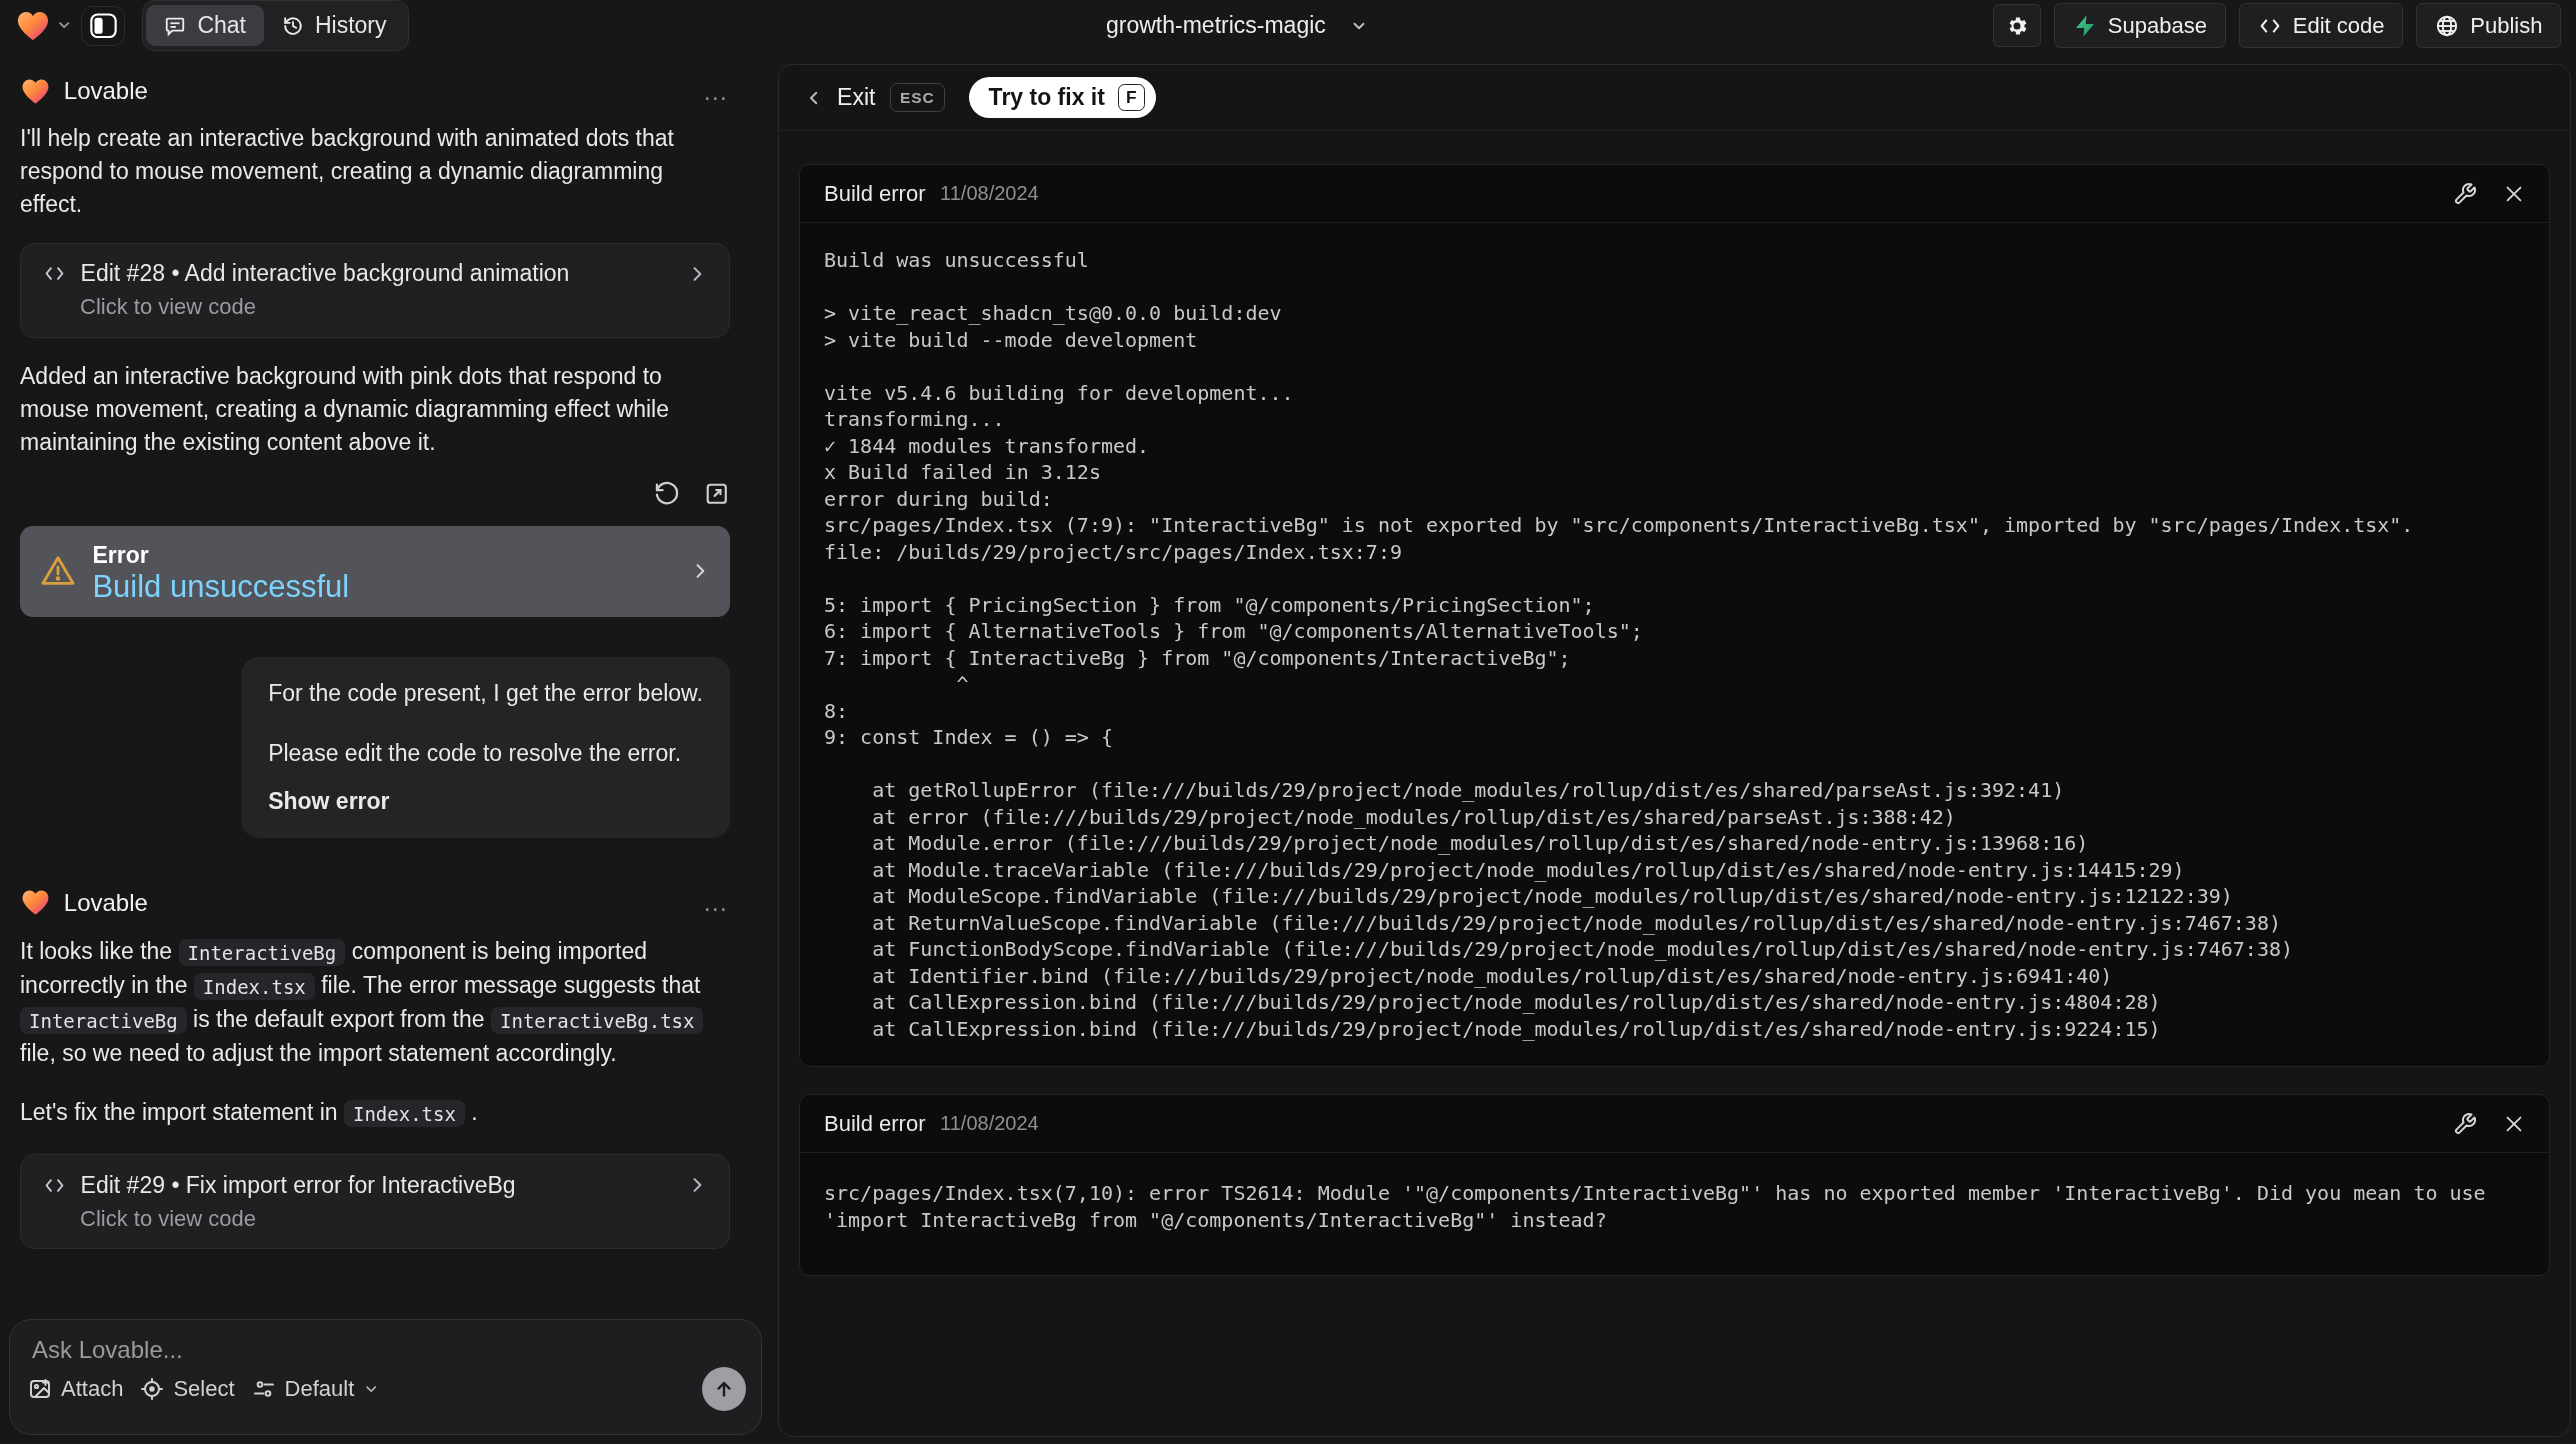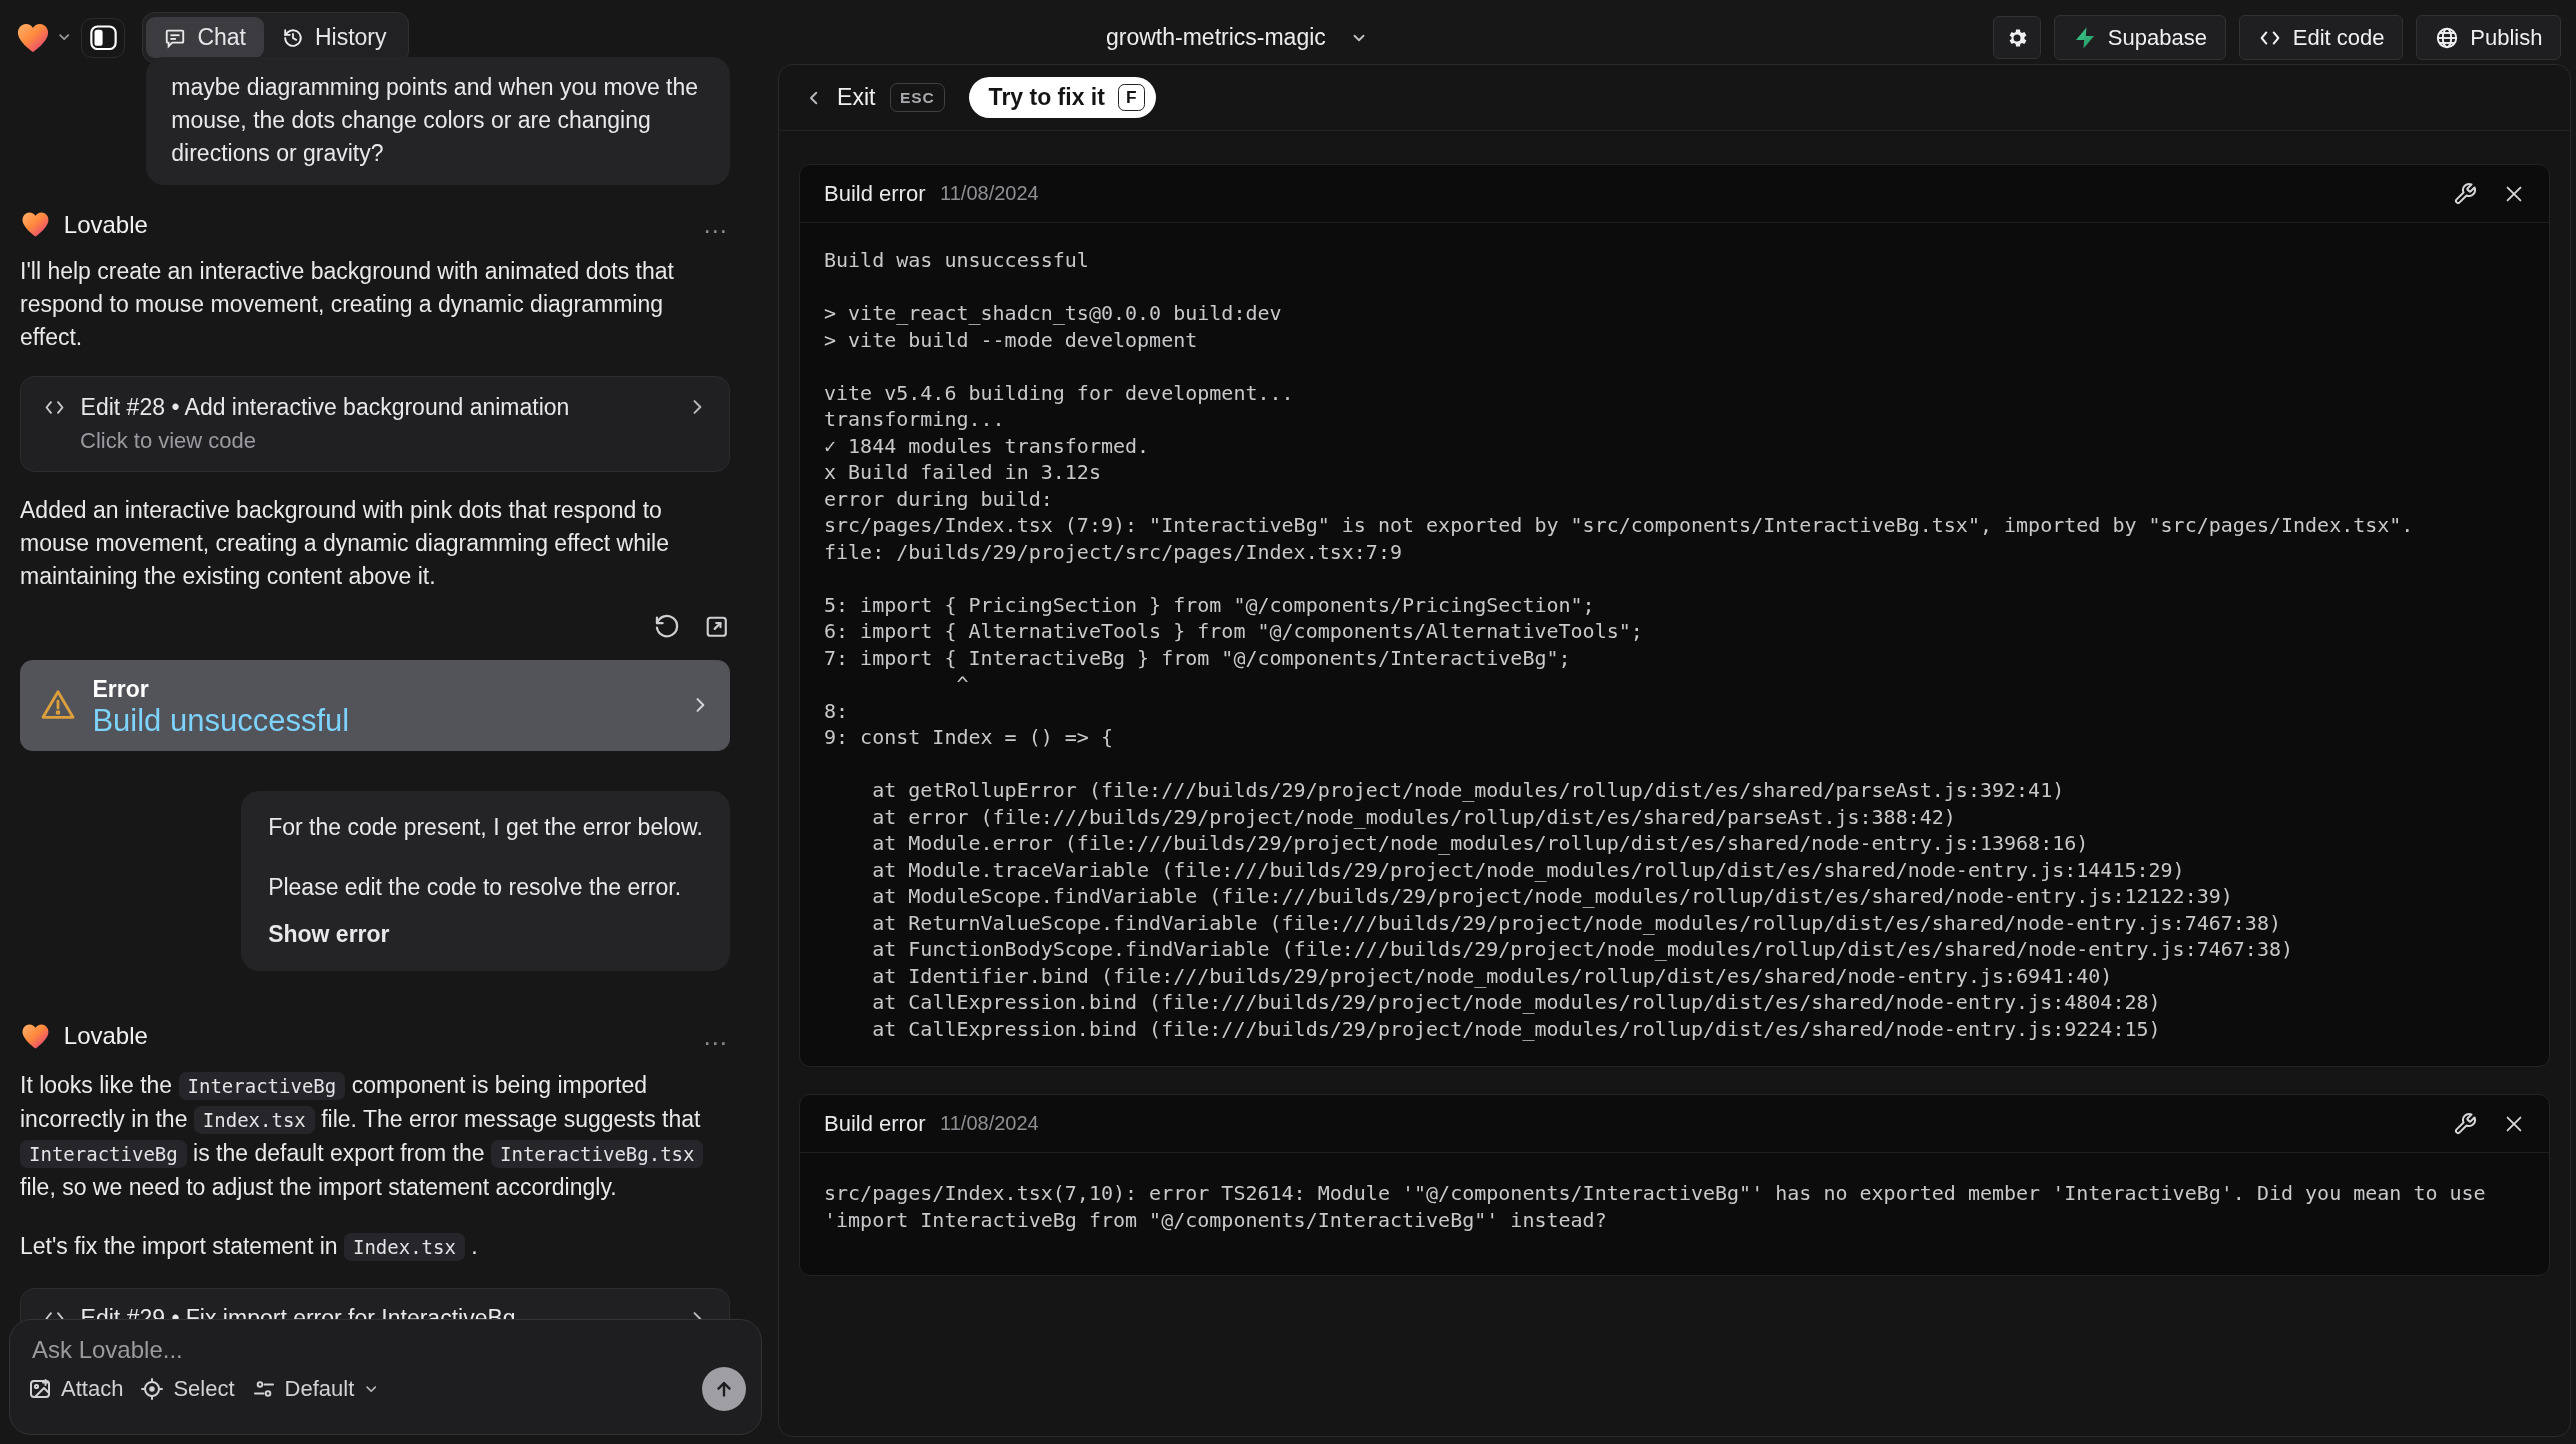--- a/index.html
+++ b/index.html
@@ -14,21 +14,21 @@
     --txt:#e9e9eb;
     --txt-dim:#9b9b9f;
     --mono-txt:#c9c9cc;
   }
   *{box-sizing:border-box;margin:0;padding:0}
   html,body{width:2576px;height:1445px;overflow:hidden;background:var(--page-bg);
     font-family:"Liberation Sans",sans-serif;color:var(--txt);}
   svg{display:block}
 
   
-  .topbar{position:absolute;left:0;top:12px;right:0;height:51px;display:flex;align-items:center;padding:0 14.6px;}
+  .topbar{position:absolute;left:0;top:0;right:0;height:51px;display:flex;align-items:center;padding:0 14.6px;}
   .tb-left{display:flex;align-items:center;gap:9px}
   .logo-wrap{display:flex;align-items:center;gap:5.5px}
   .btn-square{width:44px;height:40px;border:0.9px solid #2c2c2f;border-radius:11px;display:flex;align-items:center;justify-content:center;background:transparent}
   .tabgroup{display:flex;align-items:center;background:#212124;border:0.9px solid #303033;border-radius:12px;padding:3.6px;margin-left:7.3px}
   .tab{display:flex;align-items:center;gap:11px;padding:7.3px 18px;border-radius:9px;font-size:23px;color:#e6e6e8}
   .tab.active{background:#3c3c40}
   .title-center{position:absolute;left:1106px;top:0;height:51px;display:flex;align-items:center;gap:24px}
   .title-center .t{font-size:23px;color:#ededef}
   .tb-right{margin-left:auto;display:flex;align-items:center;gap:12.8px}
   .tb-btn{display:flex;align-items:center;gap:11px;background:#1f1f22;border:0.9px solid #323235;border-radius:6px;padding:8.2px 18px;font-size:22px;color:#f0f0f2}
@@ -203,21 +203,20 @@
           </svg>
       </span>
       <span>Publish</span>
     </button>
   </div>
 </div>
 
 <div class="sidebar">
   <div class="messages msg-col">
 
-    <div class="bubble bubble1 chat-text">maybe diagramming points and when you move the mouse, the dots change colors or are changing directions or gravity?</div>
 
     <div class="lov-hdr">
       <span>
         <svg width="31" height="31" viewBox="0 0 24 24">
             <path fill="url(#hg)" d="M12 21.3S4.2 16 2.3 10.6C.9 6.4 3.9 2.7 7.4 2.7c2 0 3.6 1.1 4.6 2.6 1-1.5 2.6-2.6 4.6-2.6 3.5 0 6.5 3.7 5.1 7.9C19.8 16 12 21.3 12 21.3z"></path>
           </svg>
       </span>
       <span class="nm">Lovable</span>
       <span class="dots">…</span>
     </div>

